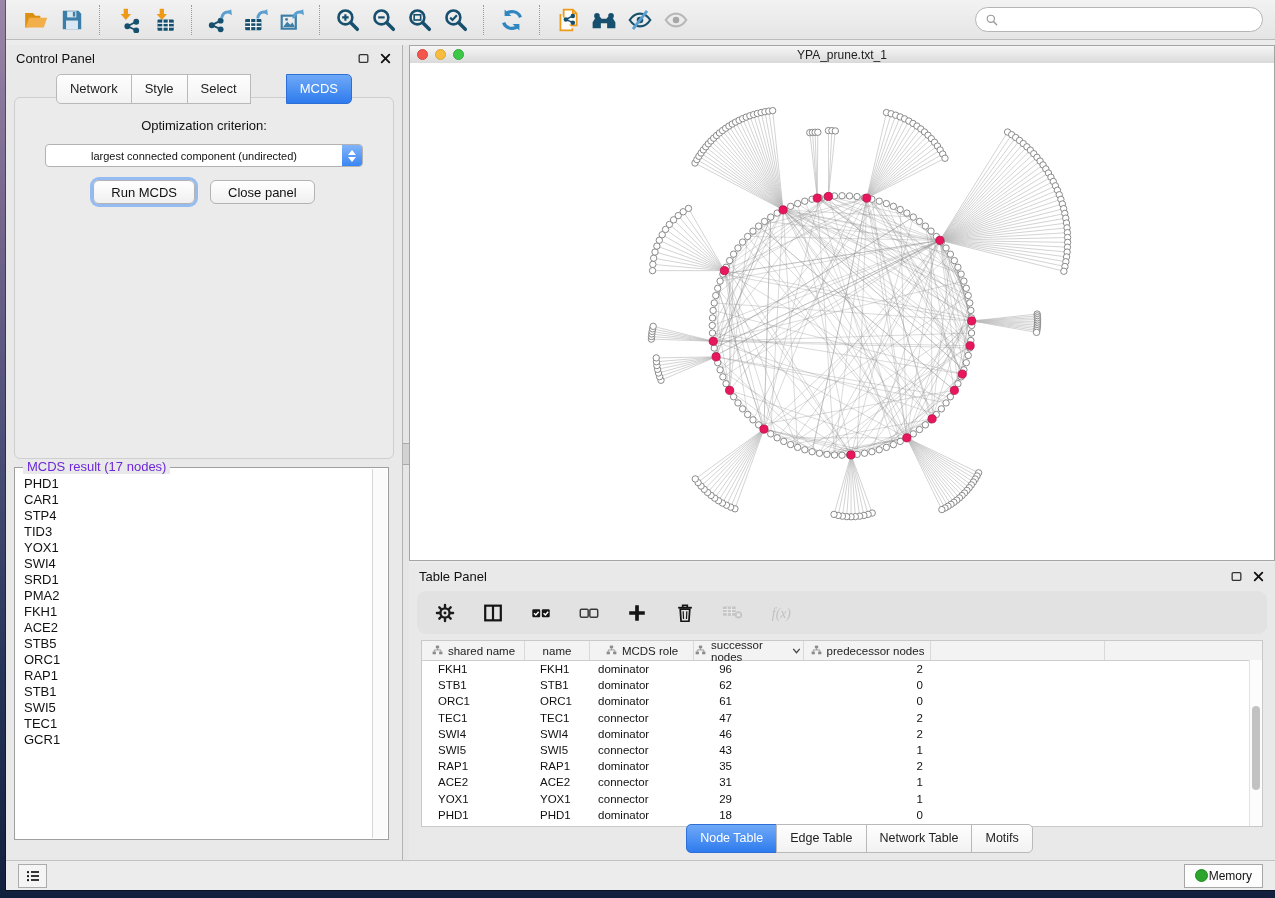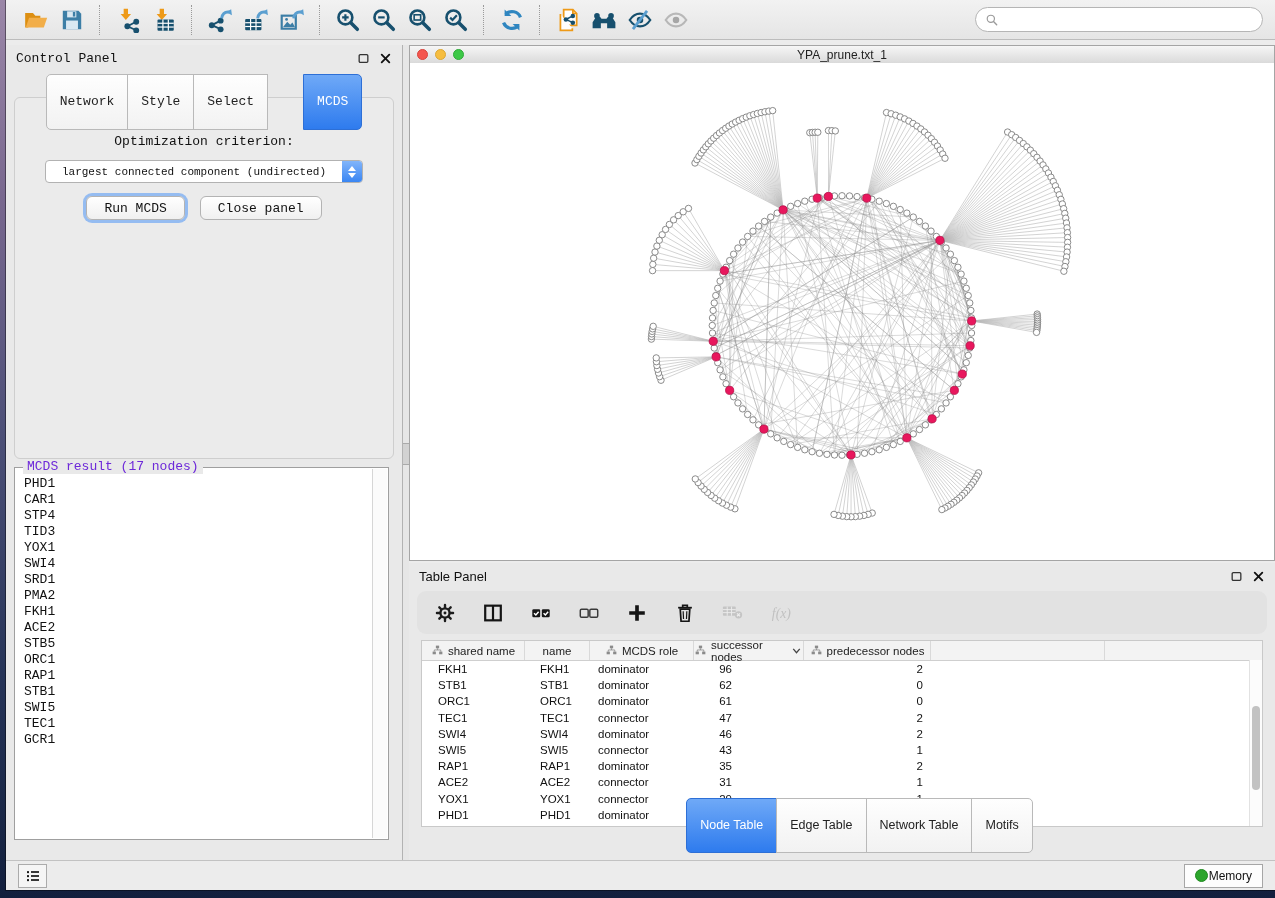--- a/index.html
+++ b/index.html
@@ -18,33 +18,33 @@
   .tb-icon svg{width:26px;height:26px;}
   .tb-icon.disabled{opacity:.55;}
   .tb-sep{width:1px;height:30px;border-left:1px dotted #9a9a9a;margin:0 9px;}
   .search-box{margin-left:auto;width:288px;height:25px;background:#fff;border:1px solid #b5b5b5;
        border-radius:13px;display:flex;align-items:center;padding:0 9px;box-sizing:border-box;gap:5px;}
   .search-box svg{width:14px;height:14px;flex:0 0 auto;}
   .search-input{border:none;outline:none;flex:1;font-size:12px;background:transparent;}
 
   
   .control-panel{position:absolute;left:0;top:45px;width:397px;bottom:30px;background:#e9e9e9;
-       border-right:1px solid #b2b2b2;box-sizing:border-box;font-family:Liberation Mono, monospace;}
+       border-right:1px solid #b2b2b2;box-sizing:border-box;}
   .panel-title-row{height:26px;display:flex;align-items:center;padding:0 10px;font-size:13px;color:#111;}
   .panel-btns{margin-left:auto;display:flex;align-items:center;gap:9px;}
   .panel-btns svg{width:13px;height:13px;}
   .cp-tabs{position:absolute;top:29px;left:0;right:0;display:flex;justify-content:center;z-index:3;}
-  .tab{height:20px;line-height:20px;padding:17px 13px;background:linear-gradient(#fefefe,#f2f2f2);
+  .tab{height:20px;line-height:20px;padding:4px 13px;background:linear-gradient(#fefefe,#f2f2f2);
        border:1px solid #b9b9b9;margin-left:-1px;font-size:13px;color:#222;cursor:default;}
   .tab:first-child{border-radius:5px 0 0 5px;margin-left:0;}
   .tab:last-child{border-radius:0 5px 5px 0;}
   .tab.sel{background:linear-gradient(#6fa9f7,#2e7bee);border-color:#2d6fd6;color:#fff;margin-left:35px;}
   .cp-inner{position:absolute;left:8px;right:8px;top:52px;height:360px;background:#ebebeb;
        border:1px solid #cecece;border-radius:6px;}
-  .opt-label{margin-top:36px;text-align:center;font-size:13px;color:#111;}
+  .opt-label{margin-top:20px;text-align:center;font-size:13px;color:#111;}
   .combo{margin:11px auto 0;width:318px;height:23px;background:#fff;border:1px solid #b2b2b2;
        border-radius:4px;display:flex;align-items:center;box-sizing:border-box;overflow:hidden;}
   .combo-text{flex:1;text-align:center;font-size:11px;color:#111;white-space:nowrap;}
   .combo-step{width:20px;align-self:stretch;background:linear-gradient(#82b5fa,#3a86f3);
        display:flex;flex-direction:column;align-items:center;justify-content:center;gap:2px;}
   .tri-up{width:0;height:0;border-left:4px solid transparent;border-right:4px solid transparent;border-bottom:5px solid #fff;}
   .tri-dn{width:0;height:0;border-left:4px solid transparent;border-right:4px solid transparent;border-top:5px solid #fff;}
   .btn-row{display:flex;justify-content:center;gap:15px;margin-top:13px;}
   .btn{height:24px;padding:0 17px;background:linear-gradient(#ffffff,#f0f0f0);border:1px solid #b3b3b3;
        border-radius:6px;font-size:13px;color:#111;font-family:inherit;}

